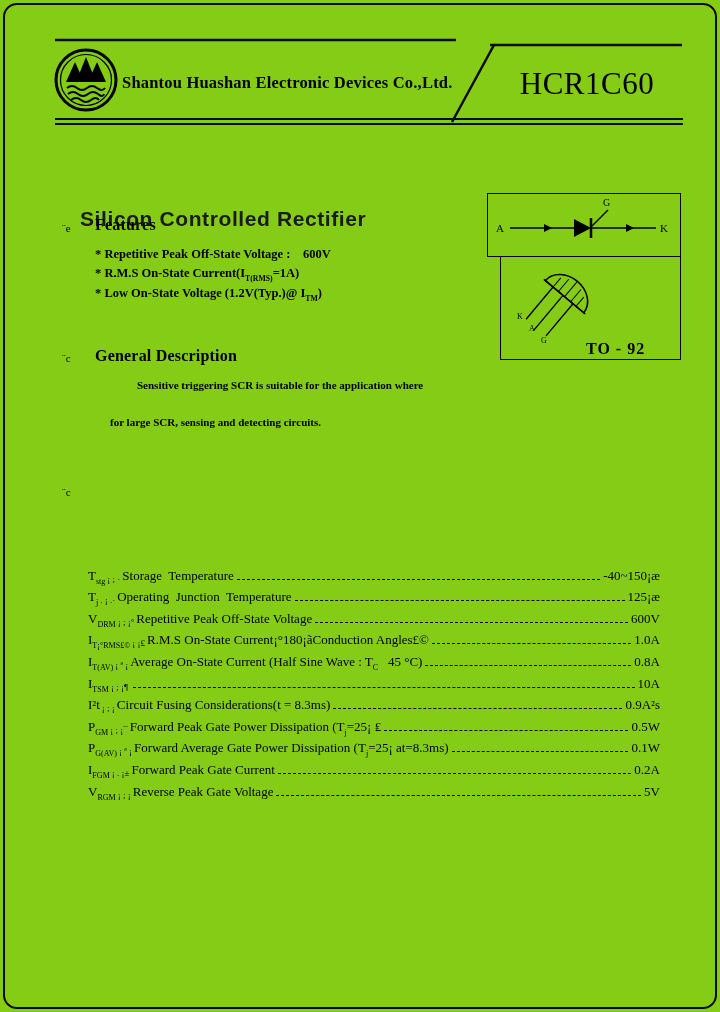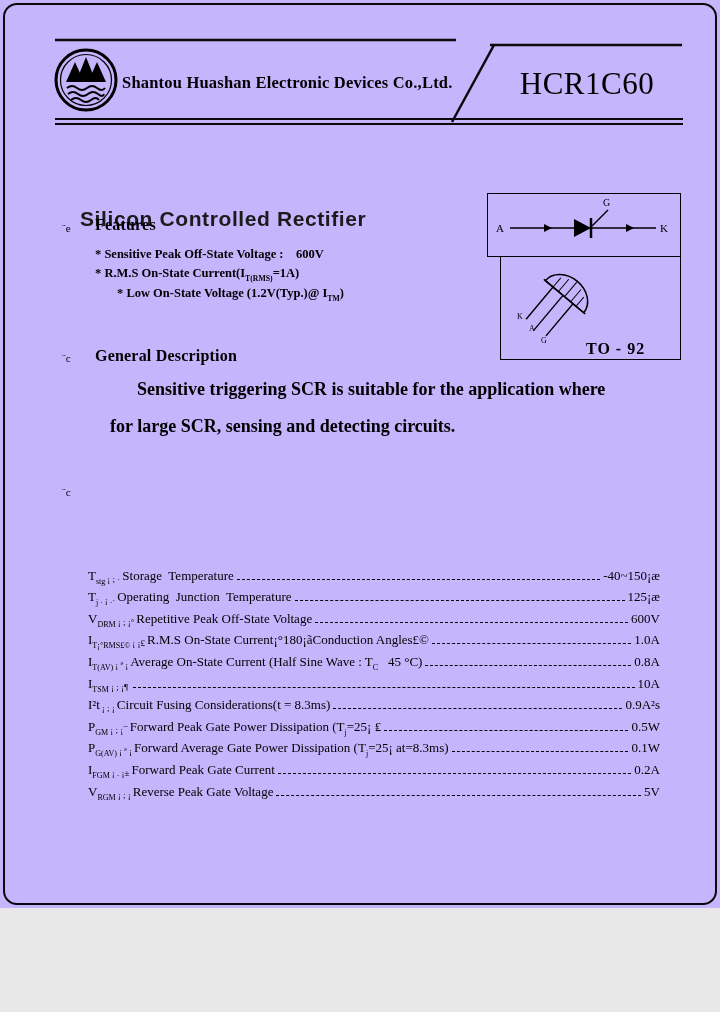--- a/index.html
+++ b/index.html
@@ -1,18 +1,18 @@
 <!DOCTYPE html>
 <html><head>
 <meta charset="utf-8">
 <style>
   html,body{margin:0;padding:0;background:#e8e8e8;}
   .page{
-    position:relative;width:720px;height:908px;margin:0 auto;
-    background:#c4b5fd;overflow:hidden;
+    position:relative;width:720px;height:1012px;margin:0 auto;
+    background:#84cc16;overflow:hidden;
     font-family:"Liberation Serif", serif;color:#000;
   }
   .page-border{
     position:absolute;left:3px;top:3px;right:3px;bottom:3px;
     border:2px solid #0a0a0a;border-radius:14px;pointer-events:none;
   }
   .header-lines{position:absolute;left:0;top:0;pointer-events:none;}
   .logo{position:absolute;left:53px;top:47px;width:66px;height:66px;}
   .company{
     position:absolute;left:122px;top:73px;
@@ -26,21 +26,21 @@
     position:absolute;left:80px;top:163px;
     font-family:"Liberation Sans", sans-serif;font-size:21px;font-weight:600;
     letter-spacing:.6px;color:#1b1b1b;white-space:pre;margin-top:44px;
   }
   .sym-box{position:absolute;left:487px;top:193px;width:194px;height:64px;border:1.5px solid #000;box-sizing:border-box;}
   .pkg-box{position:absolute;left:500px;top:256px;width:181px;height:104px;border:1.5px solid #000;box-sizing:border-box;}
   .pkg-label{position:absolute;left:85px;top:83px;font-size:16px;font-weight:bold;letter-spacing:1px;white-space:pre;}
   .sec-bullet{position:absolute;font-size:11px;white-space:pre;}
   .sec-heading{position:absolute;font-size:16px;font-weight:bold;letter-spacing:.2px;white-space:pre;}
   .feat-item{position:absolute;font-size:12.5px;font-weight:bold;white-space:pre;}
-  .gd-line{position:absolute;font-size:18px;font-weight:bold;white-space:pre;}
+  .gd-line{position:absolute;font-size:11px;font-weight:bold;white-space:pre;}
   .amr-tail{font-size:13.5px;font-weight:normal;white-space:pre;}
   sub{font-size:.62em;line-height:0;}
   .ratings{position:absolute;left:88px;top:562px;width:572px;}
   .rrow{display:flex;align-items:flex-end;height:21.6px;font-size:13px;white-space:pre;}
   .rsym{white-space:pre;}
   .rsep{font-size:9px;white-space:pre;padding:0 2px;}
   .rdesc{white-space:pre;}
   .leader{
     flex:1 1 auto;min-width:12px;border-top:1.6px dashed #000;
     position:relative;top:-4px;margin:0 3px;
@@ -111,23 +111,23 @@
       </g>
       <text x="16" y="62" font-size="8">K</text>
       <text x="28" y="74" font-size="8">A</text>
       <text x="40" y="86" font-size="8">G</text>
     </svg>
     <div class="pkg-label">TO - 92</div>
   </div>
 
   <div class="sec-bullet" style="left:62px;top:222px;">¨e</div>
   <div class="sec-heading" style="left:95px;top:216px;">Features</div>
-  <div class="feat-item" style="left:95px;top:247px;">* Sensitive Peak Off-State Voltage :    600V</div>
+  <div class="feat-item" style="left:95px;top:247px;">* Repetitive Peak Off-State Voltage :    600V</div>
   <div class="feat-item" style="left:95px;top:266px;"><span>* R.M.S On-State Current(I</span><sub>T(RMS)</sub><span>=1A)</span></div>
-  <div class="feat-item" style="left:95px;top:286px;margin-left:22px;"><span>* Low On-State Voltage (1.2V(Typ.)@ I</span><sub>TM</sub><span>)</span></div>
+  <div class="feat-item" style="left:95px;top:286px;"><span>* Low On-State Voltage (1.2V(Typ.)@ I</span><sub>TM</sub><span>)</span></div>
 
   <div class="sec-bullet" style="left:62px;top:352px;">¨c</div>
   <div class="sec-heading" style="left:95px;top:347px;">General Description</div>
   <div class="gd-line" style="left:137px;top:379px;">Sensitive triggering SCR is suitable for the application where</div>
   <div class="gd-line" style="left:110px;top:416px;">for large SCR, sensing and detecting circuits.</div>
 
   <div class="sec-bullet" style="left:62px;top:486px;">¨c</div>
 
   <div class="ratings">
 

